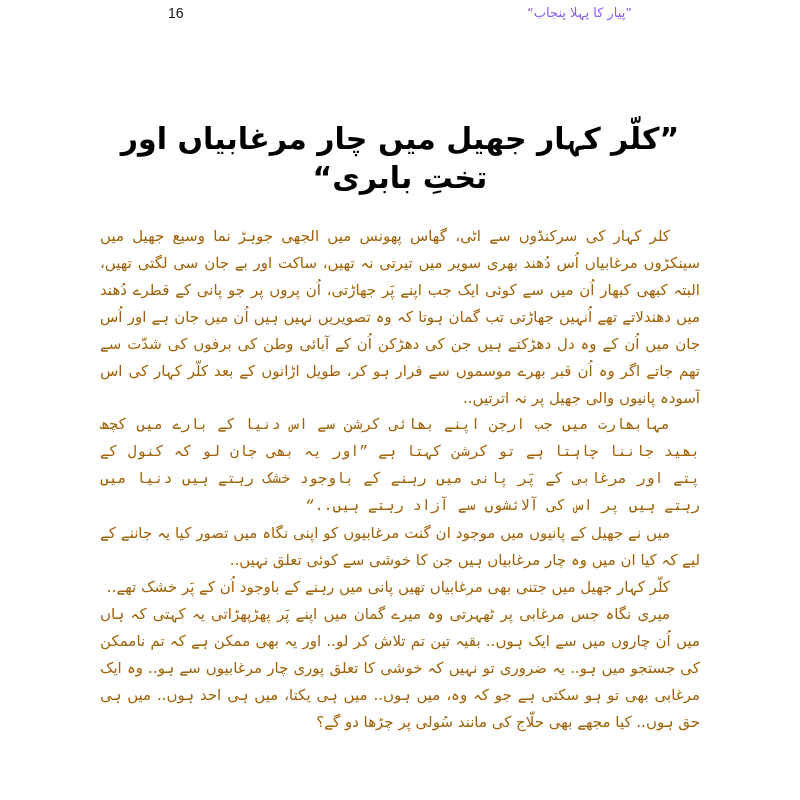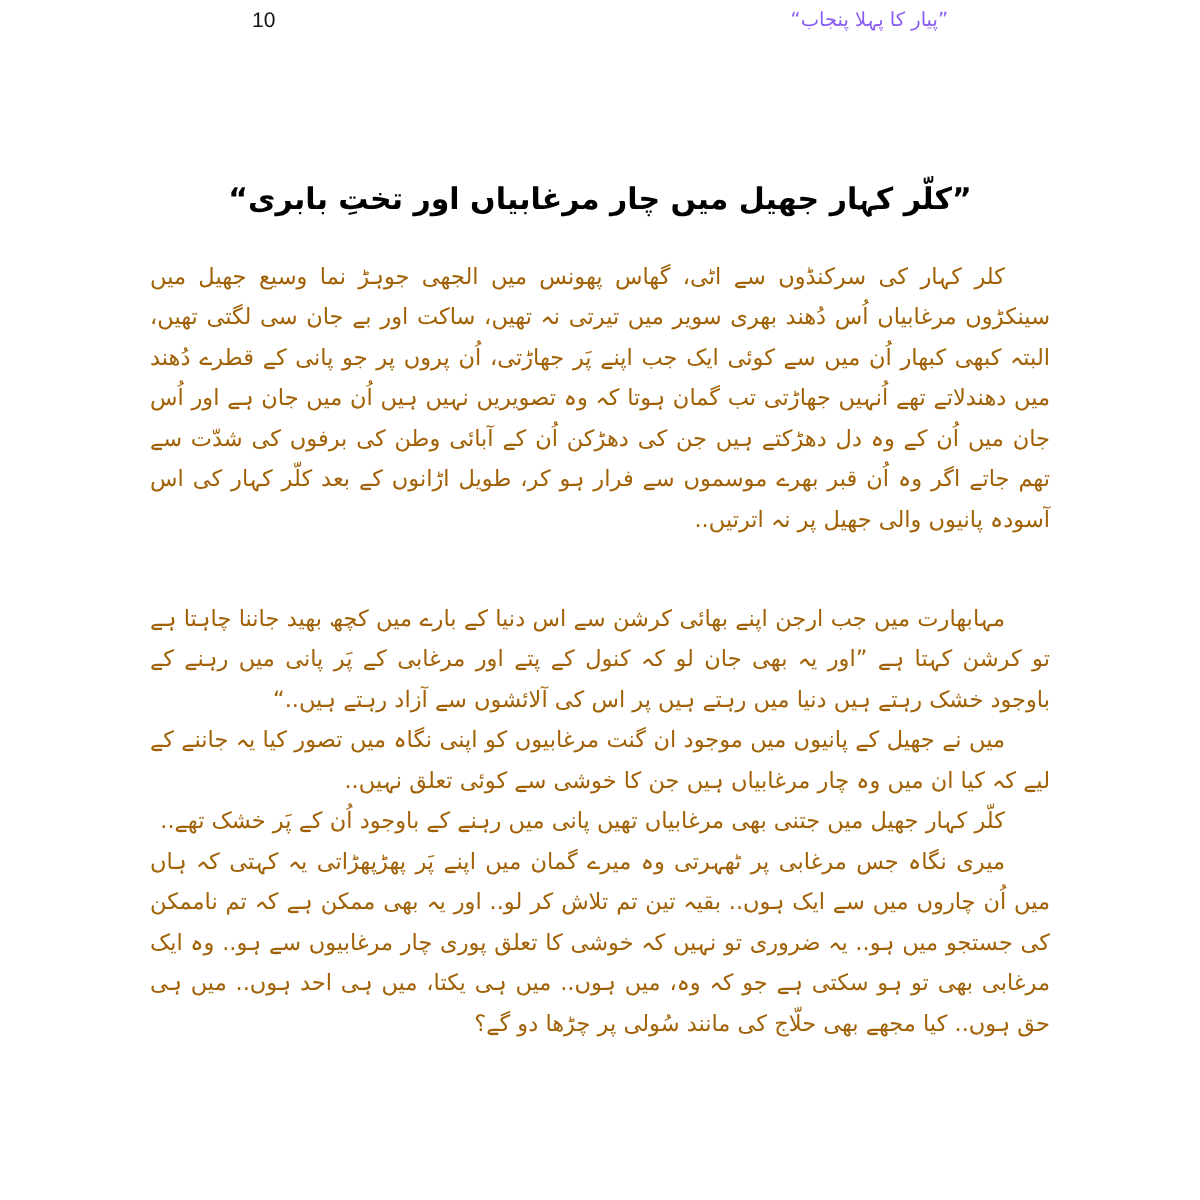--- a/index.html
+++ b/index.html
@@ -29,49 +29,49 @@
     direction: rtl;
     font-size: 13px;
     color: #8b5cf6;
   }
 
   .chapter-title {
     direction: rtl;
     text-align: center;
     margin-top: 98px;
     padding: 0 90px;
-    font-size: 20px;
+    font-size: 30px;
     font-weight: bold;
     line-height: 1.3;
     color: #000;
   }
 
   .body-text {
     direction: rtl;
     margin: 26px 100px 0 100px;
     font-size: 15px;
     line-height: 27px;
     text-align: justify;
     color: #a16207;
   }
   .body-text p {
     text-indent: 30px;
     margin: 0;
   }
   .body-text p.spaced {
-    margin-top: 39px;
+    font-family: Liberation Mono, monospace;
   }
 </style>
 </head>
 <body>
 
 <div class="page">
 
   <header class="page-header">
-    <span class="page-number">10</span>
+    <span class="page-number">16</span>
     <span class="running-title">”پیار کا پہلا پنجاب“</span>
   </header>
 
   <h1 class="chapter-title">”کلّر کہار جھیل میں چار مرغابیاں اور تختِ بابری“</h1>
 
   <main class="body-text">
     <p>کلر کہار کی سرکنڈوں سے اٹی، گھاس پھونس میں الجھی جوہڑ نما وسیع جھیل میں سینکڑوں مرغابیاں اُس دُھند بھری سویر میں تیرتی نہ تھیں، ساکت اور بے جان سی لگتی تھیں، البتہ کبھی کبھار اُن میں سے کوئی ایک جب اپنے پَر جھاڑتی، اُن پروں پر جو پانی کے قطرے دُھند میں دھندلاتے تھے اُنہیں جھاڑتی تب گمان ہوتا کہ وہ تصویریں نہیں ہیں اُن میں جان ہے اور اُس جان میں اُن کے وہ دل دھڑکتے ہیں جن کی دھڑکن اُن کے آبائی وطن کی برفوں کی شدّت سے تھم جاتے اگر وہ اُن قبر بھرے موسموں سے فرار ہو کر، طویل اڑانوں کے بعد کلّر کہار کی اس آسودہ پانیوں والی جھیل پر نہ اترتیں..</p>
     <p class="spaced">مہابھارت میں جب ارجن اپنے بھائی کرشن سے اس دنیا کے بارے میں کچھ بھید جاننا چاہتا ہے تو کرشن کہتا ہے ”اور یہ بھی جان لو کہ کنول کے پتے اور مرغابی کے پَر پانی میں رہنے کے باوجود خشک رہتے ہیں دنیا میں رہتے ہیں پر اس کی آلائشوں سے آزاد رہتے ہیں..“</p>
     <p>میں نے جھیل کے پانیوں میں موجود ان گنت مرغابیوں کو اپنی نگاہ میں تصور کیا یہ جاننے کے لیے کہ کیا ان میں وہ چار مرغابیاں ہیں جن کا خوشی سے کوئی تعلق نہیں..</p>
     <p>کلّر کہار جھیل میں جتنی بھی مرغابیاں تھیں پانی میں رہنے کے باوجود اُن کے پَر خشک تھے..</p>

